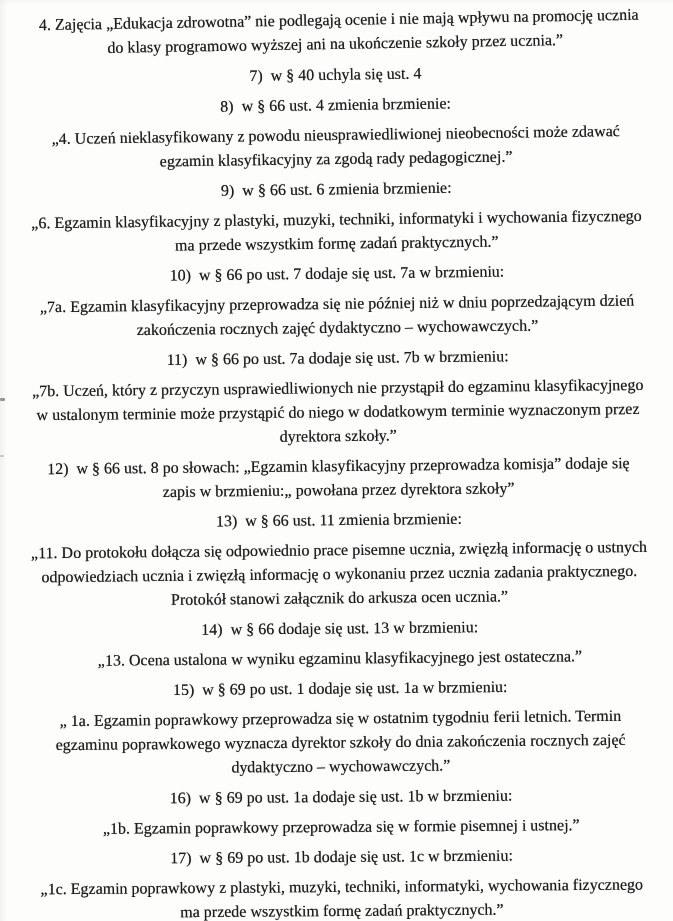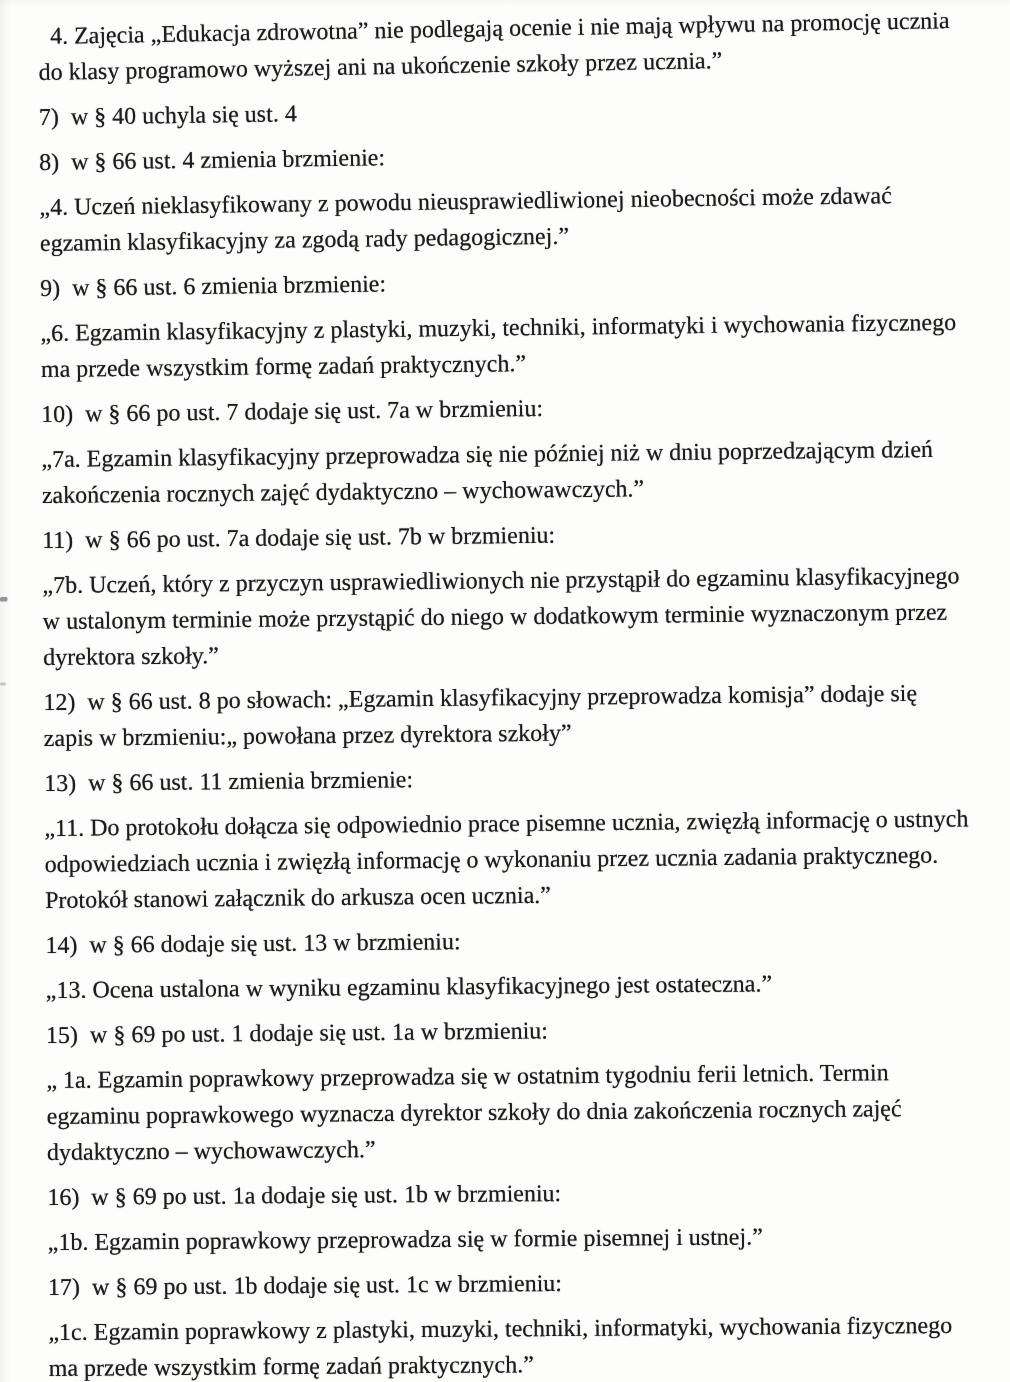--- a/index.html
+++ b/index.html
@@ -11,20 +11,21 @@
     overflow: hidden;
   }
   .page {
     position: relative;
     width: 673px; height: 921px;
     background:
       linear-gradient(90deg, rgba(190,190,190,0.18) 0px, rgba(255,255,255,0) 7px),
       linear-gradient(180deg, rgba(225,225,225,0.25) 0px, rgba(255,255,255,0) 5px),
       var(--paper);
     overflow: hidden;
+    text-align: center;
   }
   .doc {
     padding: 12px 24px 0 30px;
     font-family: "Liberation Serif", "DejaVu Serif", serif;
     font-size: 16px;
     line-height: 24px;
     color: var(--ink);
     text-shadow: 0 0 0.7px rgba(45,45,45,0.75);
     transform: rotate(-0.45deg);
     transform-origin: 30% 65%;

